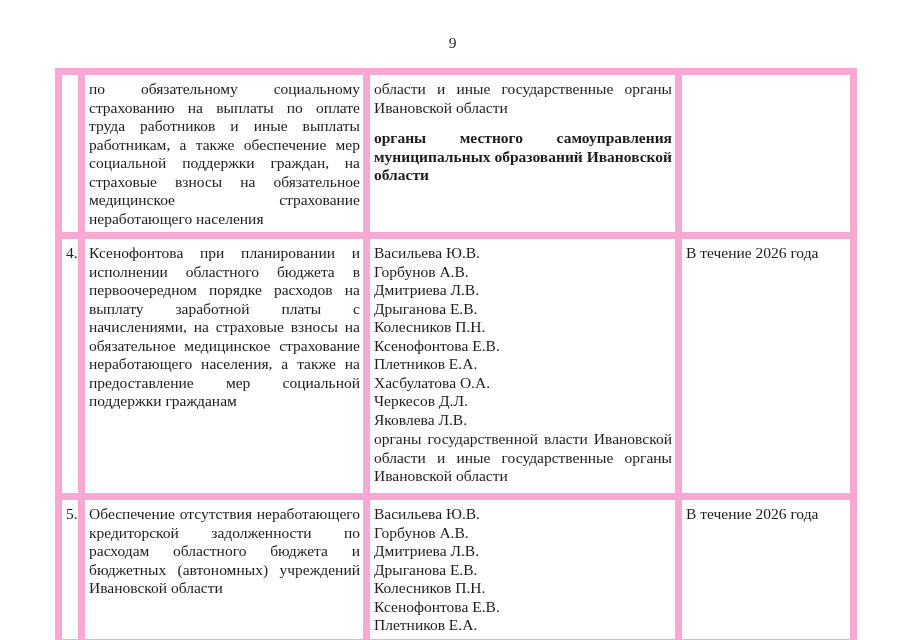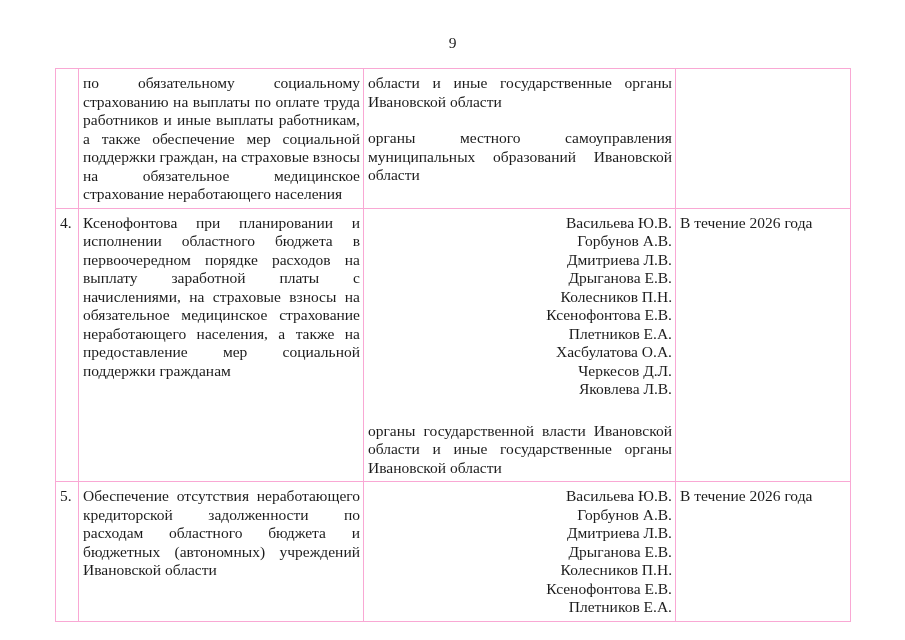--- a/index.html
+++ b/index.html
@@ -26,39 +26,39 @@
   }
   table.schedule {
     position: absolute;
     left: 55px;
     top: 68px;
     width: 795px;
     border-collapse: collapse;
     table-layout: fixed;
   }
   table.schedule td {
-    border: 1px solid #f9a8d4;
+    border: 7px solid #f9a8d4;
     vertical-align: top;
     padding: 5px 3px 4px 4px;
     font-size: 15.5px;
     line-height: 18.5px;
     overflow: hidden;
   }
   td.num {
     padding-left: 3px;
     padding-right: 1px;
   }
   .r1 td { height: 122px; }   
   .r2 td { height: 245px; }   
   .r3 td { height: 121px; }   
   p { margin: 0; }
   .justify { text-align: justify; }
-  .gap { margin-top: 23px; }
-  .gap-line { margin-top: 18px; }
-  .names { white-space: pre-line; text-align: right; }
+  .gap { margin-top: 1px; }
+  .gap-line { margin-top: 12px; font-weight: bold; }
+  .names { white-space: pre-line; text-align: left; }
 </style>
 </head>
 <body>
 
 <div class="page-number">9</div>
 
 <table class="schedule">
   <colgroup>
     <col style="width:23px">
     <col style="width:285px">

